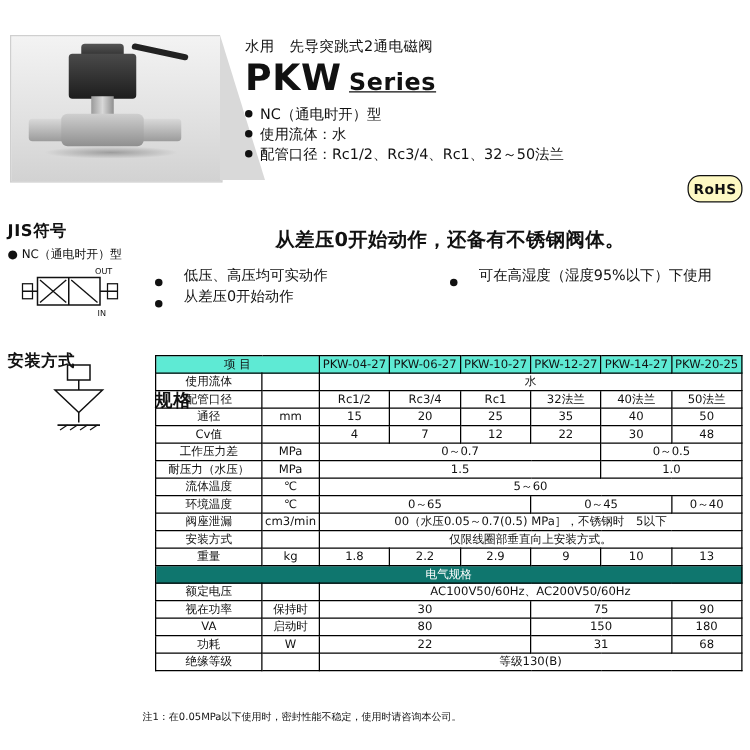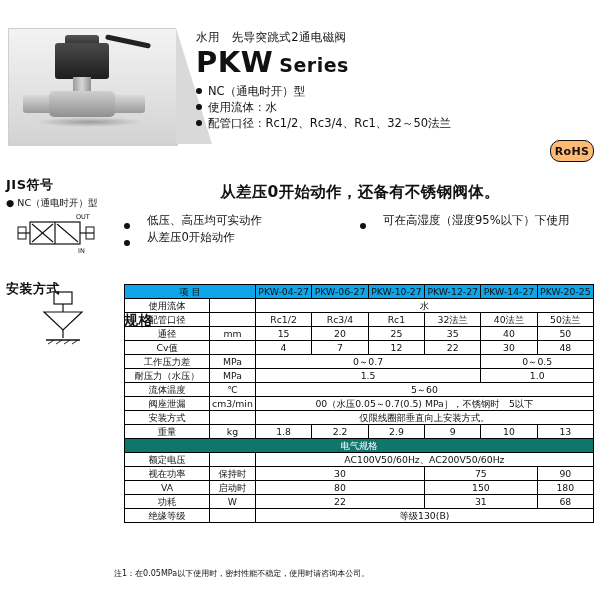--- a/index.html
+++ b/index.html
@@ -63,32 +63,32 @@
     background:#fff;
   }
   .wedge-tri{
     position:absolute;left:0;top:0;width:0;height:0;
     border-left:36px solid #d9d9d9;
     border-top:116px solid transparent;
   }
   .banner-text{position:absolute;left:196px;top:0;width:400px;}
   .ban-sub{font-size:11.5px;letter-spacing:.4px;margin-top:2px;color:#111;}
   .ban-title{font-size:29px;font-weight:bold;letter-spacing:.5px;margin-top:2px;line-height:1.05;}
-  .ban-title .ser{font-size:19px;font-weight:bold;margin-left:6px;}
+  .ban-title .ser{font-size:19px;font-weight:bold;margin-left:6px;text-decoration:underline;}
   .bullets{margin-top:6px;}
   .bullet{font-size:11.5px;line-height:16px;color:#111;display:flex;align-items:flex-start;}
   .bullet .dot{
     display:inline-block;width:6px;height:6px;border-radius:50%;
     background:#111;margin:5px 6px 0 0;flex:none;
   }
   .rohs{
     position:absolute;right:6px;top:112px;width:42px;height:20px;
     border:1.6px solid #111;border-radius:10px;
     font-size:11px;font-weight:bold;display:flex;align-items:center;justify-content:center;
-    letter-spacing:.3px;background:#fdba74;
+    letter-spacing:.3px;background:#fef9c3;
   }
 
   
   .left-col{position:absolute;left:6px;top:176px;width:112px;}
   .lc-title{font-size:13px;font-weight:bold;letter-spacing:.5px;}
   .lc-sub{font-size:9.5px;margin-top:3px;}
   .sym-box{
     position:absolute;left:10px;top:36px;width:96px;height:42px;
   }
   .lc-title2{position:absolute;left:0;top:104px;font-size:13px;font-weight:bold;letter-spacing:.5px;}
@@ -109,21 +109,21 @@
   
   .spec-title{position:absolute;left:124px;top:264px;font-size:14px;font-weight:bold;letter-spacing:.5px;margin-top:48px;}
   table.spec{
     position:absolute;left:124px;top:284px;border-collapse:collapse;
     width:470px;font-size:9.3px;
   }
   table.spec td,table.spec th{
     border:1px solid #000;padding:0 2px;text-align:center;
     height:13px;line-height:12px;font-weight:normal;
   }
-  .hdr td{font-weight:bold;background:#0ea5e9;}
+  .hdr td{font-weight:bold;background:#5eead4;}
   .lbl{text-align:left;padding-left:4px;white-space:nowrap;}
   .unit{text-align:right;padding-right:3px;white-space:nowrap;}
   .secband td{background:#0f766e;color:#fff;font-weight:bold;text-align:left;padding-left:4px;height:13px;}
   .note{
     position:absolute;left:114px;top:568px;font-size:8px;color:#111;
   }
 </style>
 </head>
 <body>
 
@@ -290,20 +290,27 @@
           <td class="unit">MPa</td>
           <td colspan="4">1.5</td>
           <td colspan="2">1.0</td>
         </tr>
         <tr>
           <td class="lbl">流体温度</td>
           <td class="unit">℃</td>
           <td colspan="6">5～60</td>
         </tr>
         <tr>
+          <td class="lbl">环境温度</td>
+          <td class="unit">℃</td>
+          <td colspan="3">0～65</td>
+          <td colspan="2">0～45</td>
+          <td>0～40</td>
+        </tr>
+        <tr>
           <td class="lbl">阀座泄漏</td>
           <td class="unit">cm3/min</td>
           <td colspan="6">00（水压0.05～0.7(0.5) MPa］，不锈钢时　5以下</td>
         </tr>
         <tr>
           <td class="lbl">安装方式</td>
           <td class="unit"></td>
           <td colspan="6">仅限线圈部垂直向上安装方式。</td>
         </tr>
         <tr>

